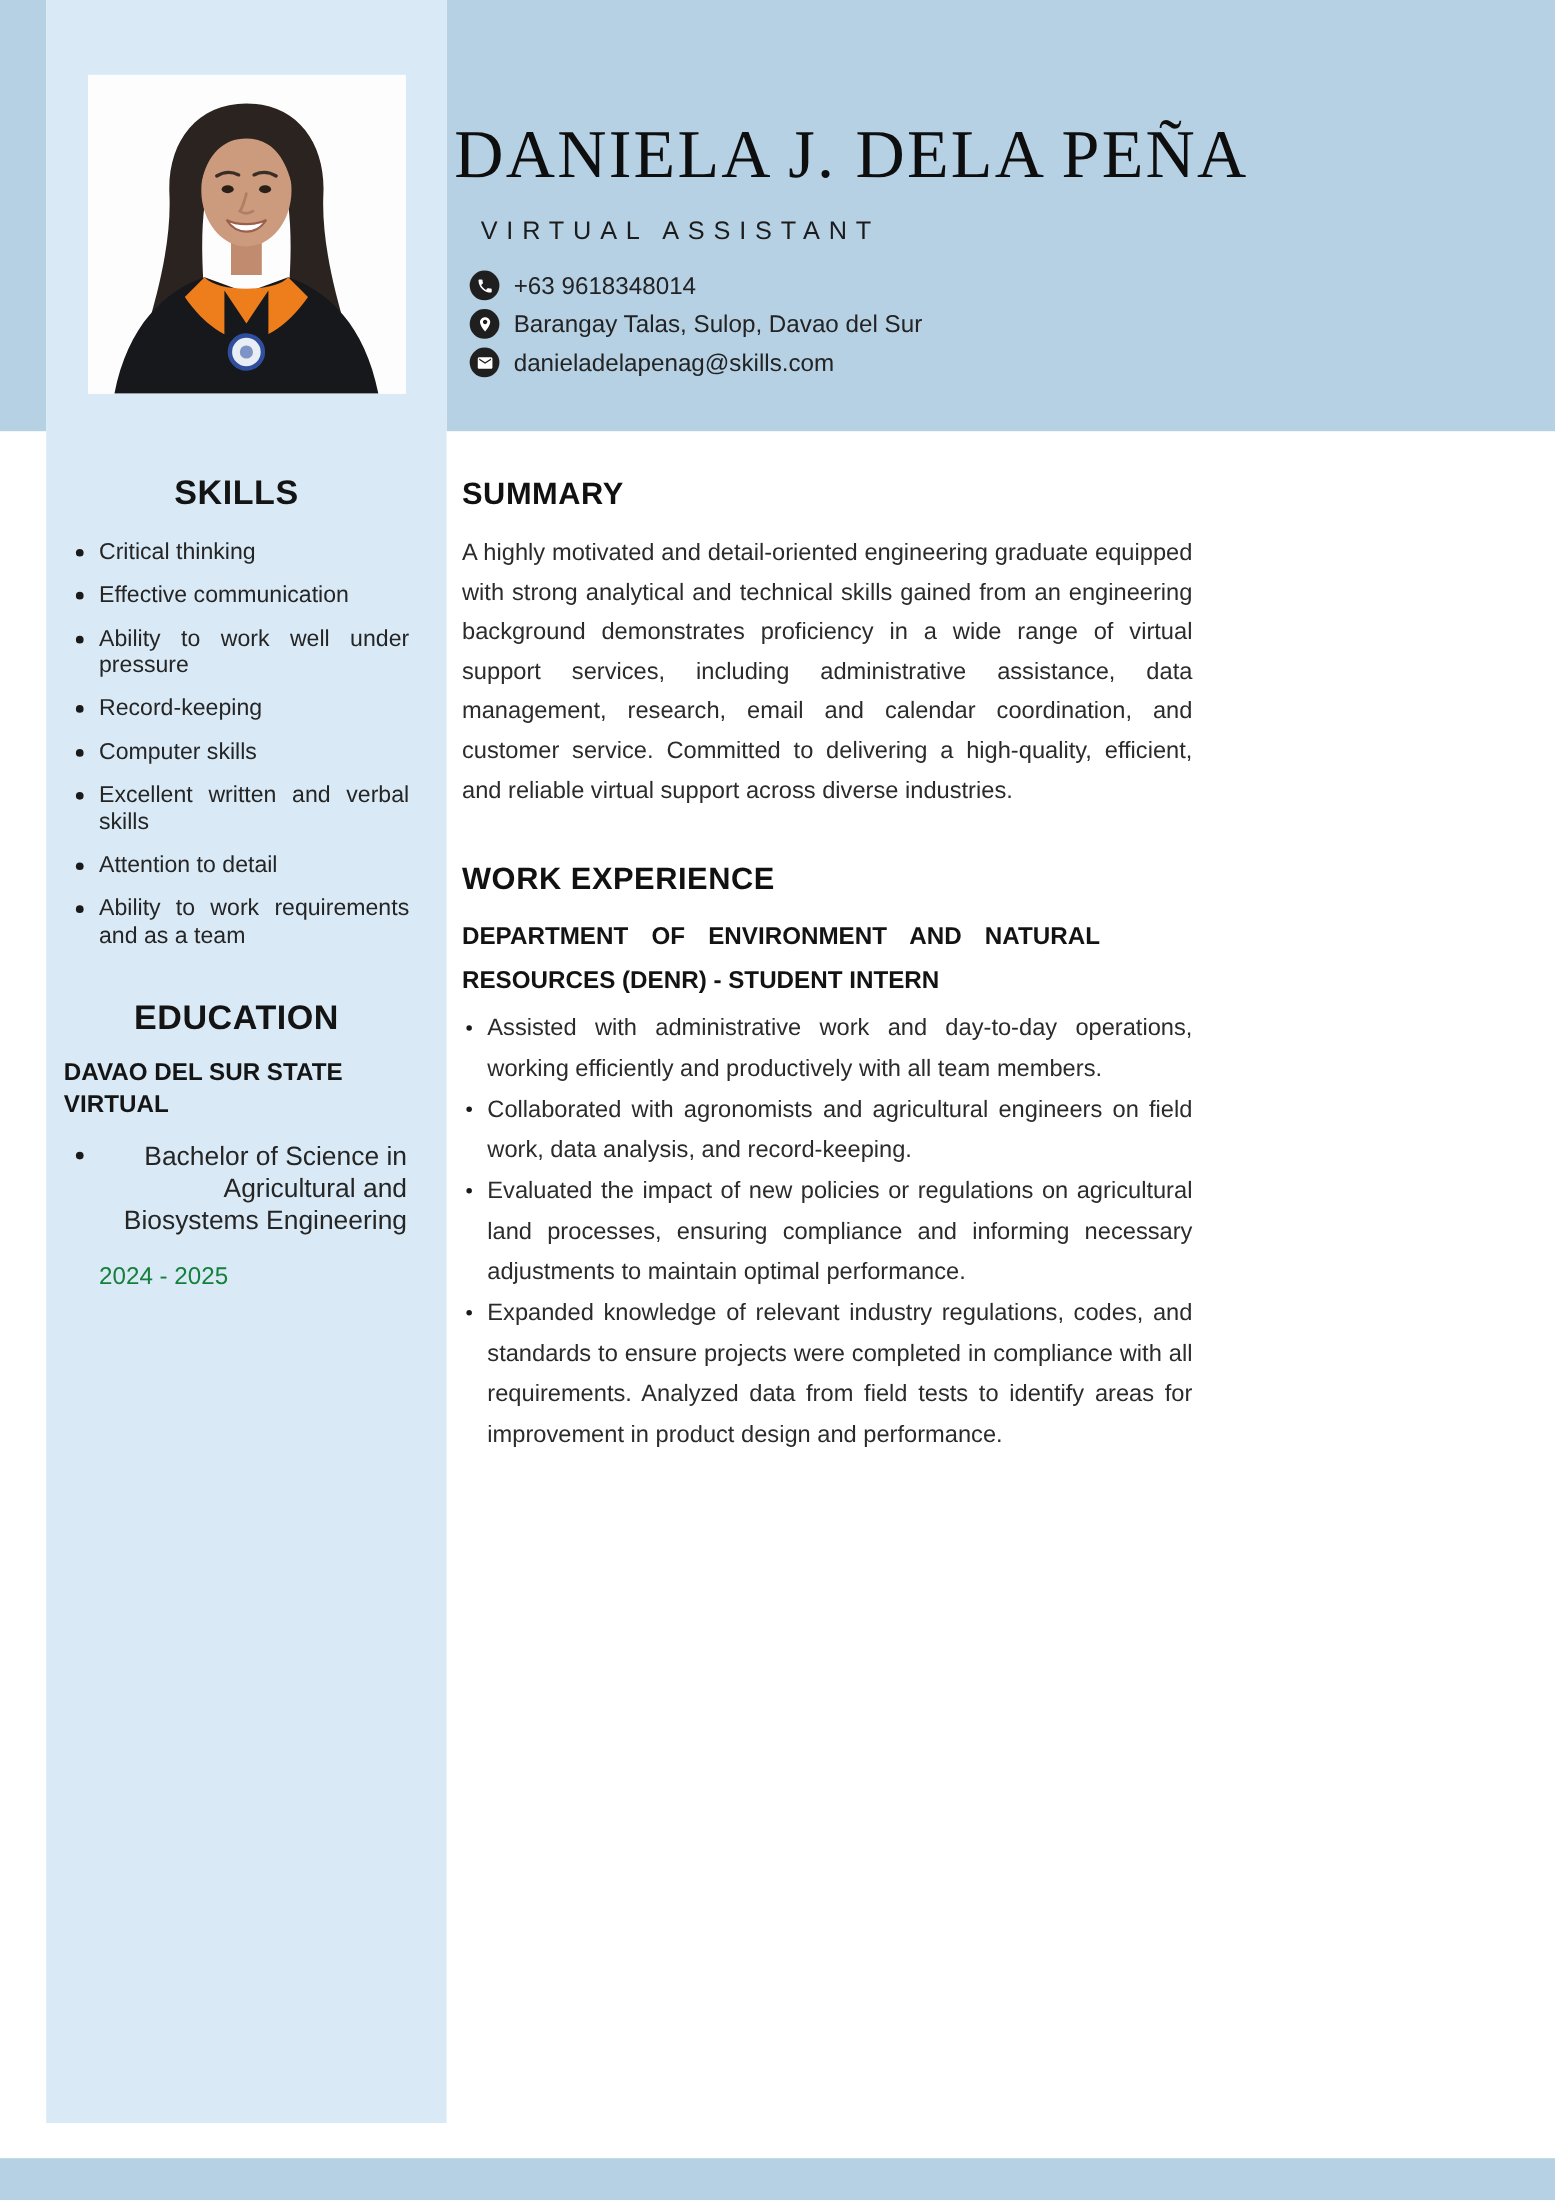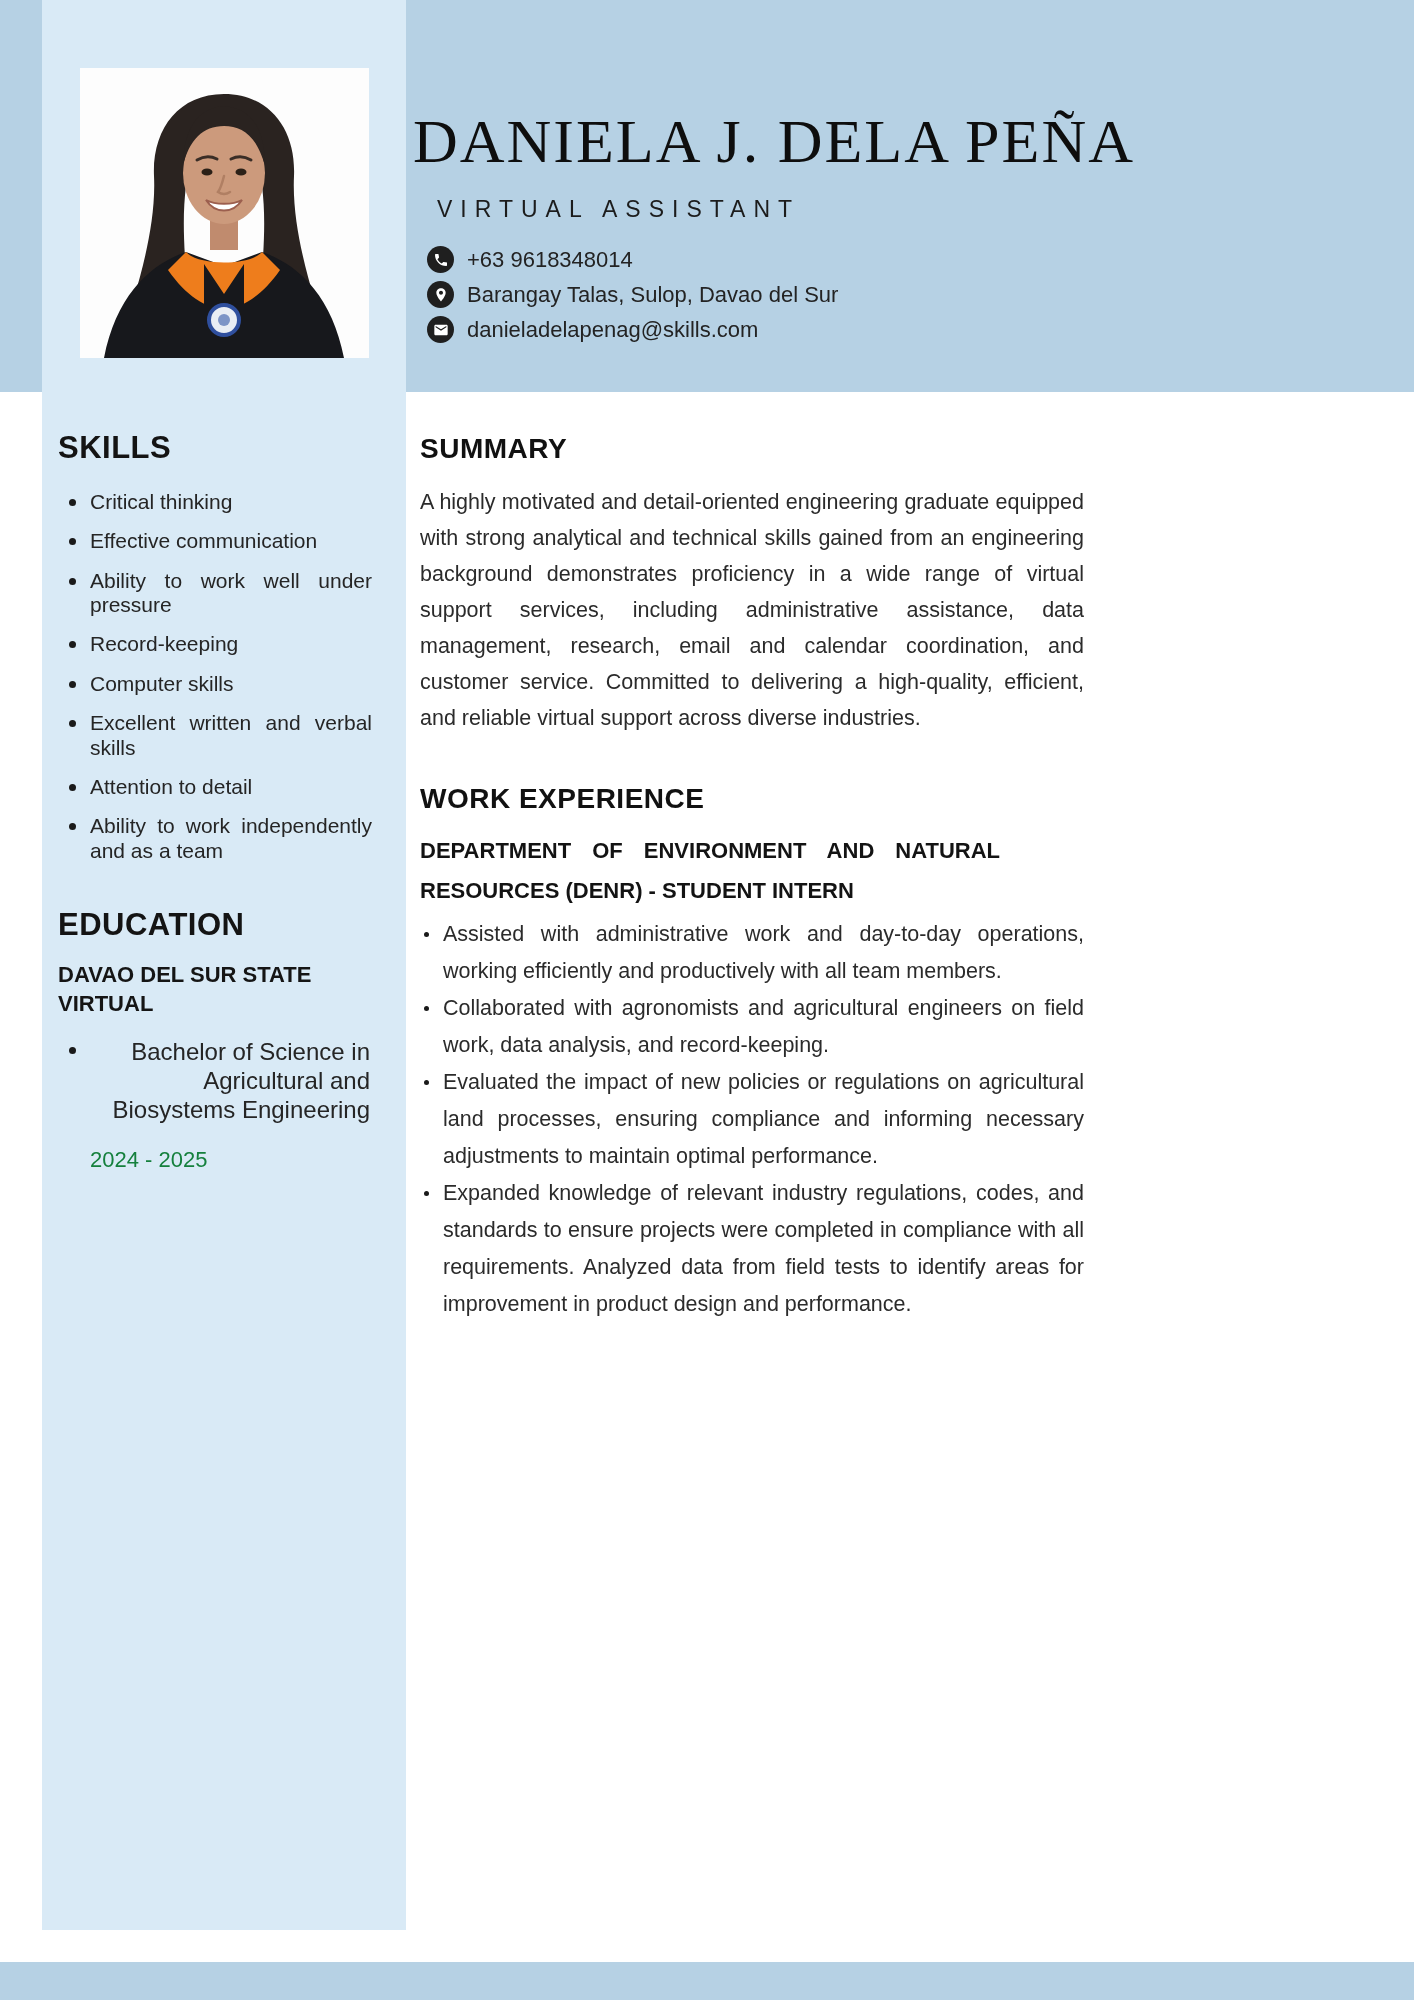--- a/index.html
+++ b/index.html
@@ -39,21 +39,21 @@
   .c-icon {
     width:27px; height:27px; border-radius:50%;
     background:#1f1f1f; display:flex; align-items:center; justify-content:center;
     flex:0 0 27px;
   }
   .c-icon svg { width:16px; height:16px; fill:#ffffff; }
   .c-text { margin-left:13px; font-size:22px; color:#232323; white-space:nowrap; }
 
   
   .sidebar-content { left:58px; top:430px; width:314px; }
-  .side-heading { font-size:31px; font-weight:700; letter-spacing:0.5px; color:#141414; }
+  .side-heading { font-size:31px; font-weight:700; letter-spacing:0.5px; color:#141414;text-align:center; }
   .skills-list { list-style:none; margin-top:24px; }
   .skills-list li {
     position:relative; padding-left:32px; margin-bottom:15px;
     font-size:21px; line-height:1.16; color:#252525; text-align:justify;
   }
   .skills-list li::before {
     content:""; position:absolute; left:11px; top:9px;
     width:7px; height:7px; border-radius:50%; background:#1a1a1a;
   }
   .edu-heading { margin-top:44px; }
@@ -169,21 +169,21 @@
   <div class="side-heading">SKILLS</div>
   <ul class="skills-list">
 
   <li>Critical thinking</li>
       <li>Effective communication</li>
       <li>Ability to work well under pressure</li>
       <li>Record-keeping</li>
       <li>Computer skills</li>
       <li>Excellent written and verbal skills</li>
       <li>Attention to detail</li>
-      <li>Ability to work independently and as a team</li>
+      <li>Ability to work requirements and as a team</li>
     </ul>
 
   <div class="side-heading edu-heading">EDUCATION</div>
   <div class="school">DAVAO DEL SUR STATE VIRTUAL</div>
   <div class="degree">Bachelor of Science in Agricultural and Biosystems Engineering</div>
   <div class="years">2024 - 2025</div>
 </div>
 
 <div class="abs main-content">
   <div class="main-heading">SUMMARY</div>

